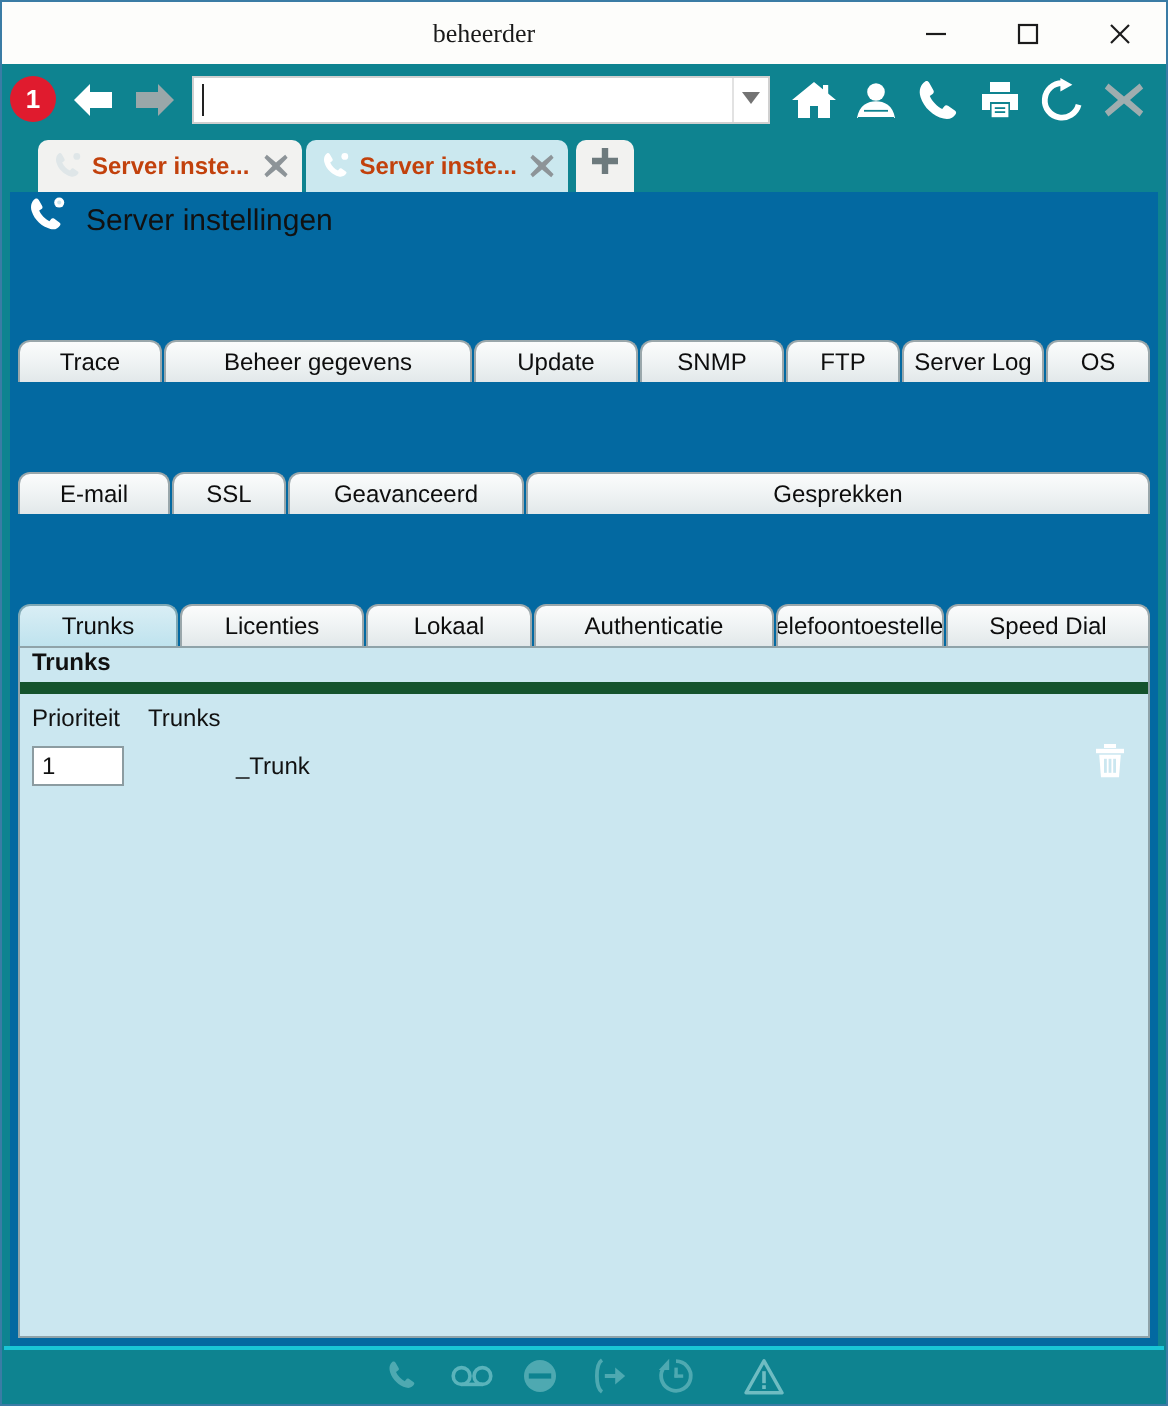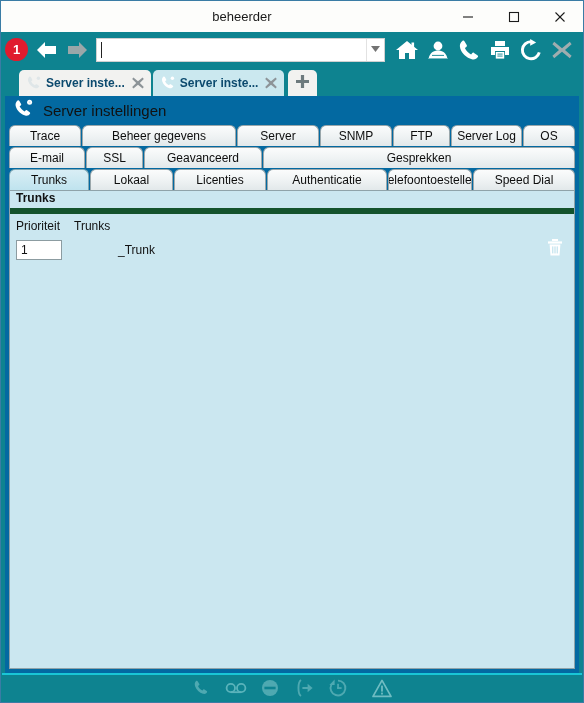--- a/index.html
+++ b/index.html
@@ -35,21 +35,21 @@
     box-sizing: border-box;
   }
   .titlebar-title {
     position: absolute;
     left: 0; right: 0;
     text-align: center;
     font-size: 13px;
     color: #1a1a1a;
     padding-right: 140px;
     padding-left: 40px;
-    font-family: Liberation Sans, sans-serif;
+    font-family: Liberation Serif, serif;
   }
   .win-ctrls {
     position: absolute;
     right: 0; top: 0;
     height: 31px;
     display: flex;
   }
   .win-btn {
     width: 46px;
     height: 31px;
@@ -144,21 +144,21 @@
     border-radius: 5px 5px 0 0;
     margin-right: 2px;
     box-sizing: border-box;
     max-width: 150px;
   }
   .btab.inactive { background: #f2f2f0; }
   .btab.active   { background: #cbe8ef; }
   .btab-label {
     font-size: 12px;
     font-weight: bold;
-    color: #0c4a6e;
+    color: #c2410c;
     white-space: nowrap;
     overflow: hidden;
     margin: 0 6px 0 4px;
   }
   .btab-ico { flex: 0 0 auto; display:flex; align-items:center; }
   .newtab {
     width: 29px; height: 26px;
     background: #f2f2f0;
     border-radius: 5px 5px 0 0;
     display: flex;
@@ -197,20 +197,21 @@
   .tabrows {
     flex: 0 0 auto;
     padding: 0 4px;
     box-sizing: border-box;
   }
   .tabrow {
     display: flex;
     height: 21px;
     margin-bottom: 1px;
     box-sizing: border-box;
+    margin-top: 45px;
   }
   .tabrow.last { margin-bottom: 0; }
   .stab {
     flex: 1 1 auto;
     height: 21px;
     background: linear-gradient(to bottom, #fbfcfc 0%, #eef2f3 55%, #e2e8ea 100%);
     border: 1px solid #9aa7ab;
     border-bottom: none;
     border-radius: 6px 6px 0 0;
     display: flex;
@@ -463,38 +464,38 @@
         </svg>
       </span>
       <span class="page-head-title">Server instellingen</span>
     </div>
 
     <div class="tabrows">
 
       <div class="tabrow">
         <div class="stab" style="flex:0 0 72px">Trace</div>
         <div class="stab" style="flex:0 0 154px">Beheer gegevens</div>
-        <div class="stab" style="flex:0 0 82px">Server</div>
+        <div class="stab" style="flex:0 0 82px">Update</div>
         <div class="stab" style="flex:0 0 72px">SNMP</div>
         <div class="stab" style="flex:0 0 57px">FTP</div>
         <div class="stab" style="flex:1 1 auto">Server Log</div>
         <div class="stab" style="flex:0 0 52px">OS</div>
       </div>
 
       <div class="tabrow">
         <div class="stab" style="flex:0 0 76px">E-mail</div>
         <div class="stab" style="flex:0 0 57px">SSL</div>
         <div class="stab" style="flex:0 0 118px">Geavanceerd</div>
         <div class="stab" style="flex:1 1 auto">Gesprekken</div>
       </div>
 
       <div class="tabrow last">
         <div class="stab active" style="flex:0 0 80px">Trunks</div>
+        <div class="stab" style="flex:0 0 92px">Licenties</div>
         <div class="stab" style="flex:0 0 83px">Lokaal</div>
-        <div class="stab" style="flex:0 0 92px">Licenties</div>
         <div class="stab" style="flex:0 0 120px">Authenticatie</div>
         <div class="stab" style="flex:1 1 auto">Telefoontoestellen</div>
         <div class="stab" style="flex:0 0 102px">Speed Dial</div>
       </div>
     </div>
 
     <div class="content">
 
 
       <div class="section-title">Trunks</div>

